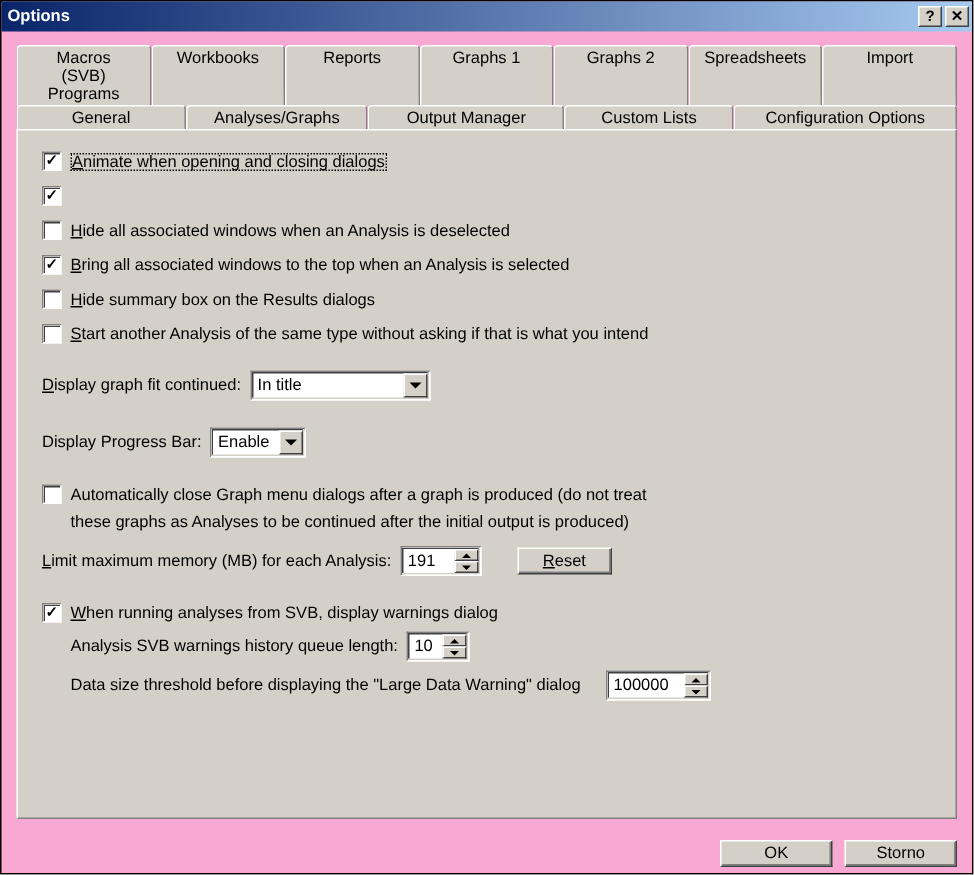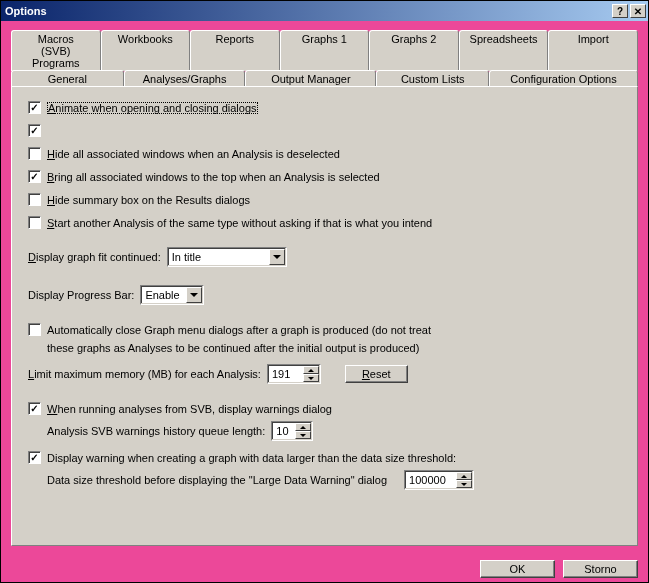--- a/index.html
+++ b/index.html
@@ -1,17 +1,17 @@
 <!DOCTYPE html>
 <html><head>
 <meta charset="utf-8">
 <style>
 * { box-sizing: border-box; font-family: Tahoma, sans-serif; font-size: 11px; }
 body { margin: 0; background: #d4d0c8; }
-.window { width: 649px; height: 583px; background: #ec4899; border: 1px solid #000; }
+.window { width: 649px; height: 583px; background: #f9a8d4; border: 1px solid #000; }
 .titlebar { height: 20px; background: linear-gradient(to right, #0a246a, #a6caf0); color: #fff; display: flex; align-items: center; padding: 0 2px 0 4px; font-weight: bold; }
 .titlebar .title { flex: 1; }
 .titlebar .btn { width: 16px; height: 14px; background: #d4d0c8; border: 1px solid #fff; border-right-color: #404040; border-bottom-color: #404040; margin-left: 2px; display: flex; align-items: center; justify-content: center; color: #000; font-weight: bold; font-size: 10px; }
 .content { padding: 8px 10px; }
 .tabs { position: relative; }
 .tabrow { display: flex; }
 .tab { background: #d4d0c8; border: 1px solid #fff; border-right-color: #808080; border-bottom: none; border-radius: 3px 3px 0 0; padding: 2px 10px; margin-right: 0px; cursor: pointer; position: relative; top: 1px; }
 .tabrow.top .tab { flex: 1; text-align: center; }
 .tabrow.bottom { margin-top: -1px; }
 .tabrow.bottom .tab { position: relative; z-index: 2; top: 1px; }
@@ -150,24 +150,20 @@
           <span class="field-label">Analysis SVB warnings history queue length:</span>
           <div class="spin">
             <span class="val" style="min-width:22px">10</span>
             <span class="btns">
                 <span class="sb up"></span>
                 <span class="sb dn"></span>
               </span>
           </div>
         </div>
 
-        <div class="row">
-          <span class="chk checked"></span>
-          <label class="optlabel">Display warning when creating a graph with data larger than the data size threshold:</label>
-        </div>
         <div class="row" style="margin-left:19px; margin-top:-4px;gap:11px;">
           <span class="field-label">Data size threshold before displaying the "Large Data Warning" dialog</span>
           <div class="spin">
             <span class="val" style="min-width:50px">100000</span>
             <span class="btns">
                 <span class="sb up"></span>
                 <span class="sb dn"></span>
               </span>
           </div>
         </div>

